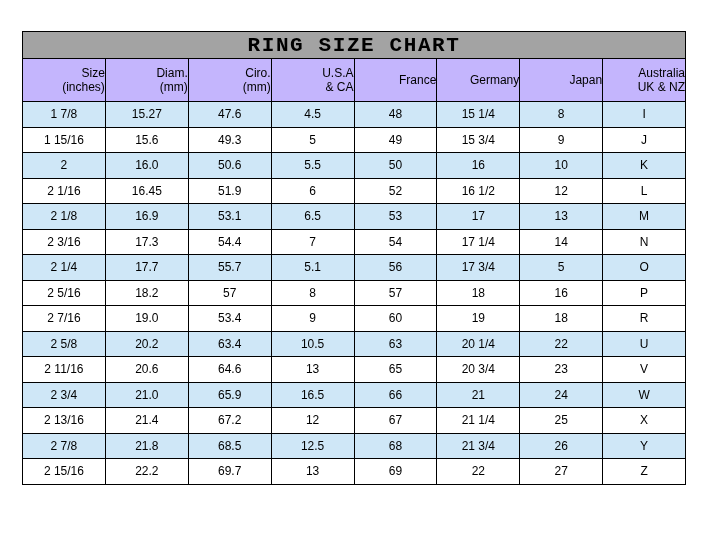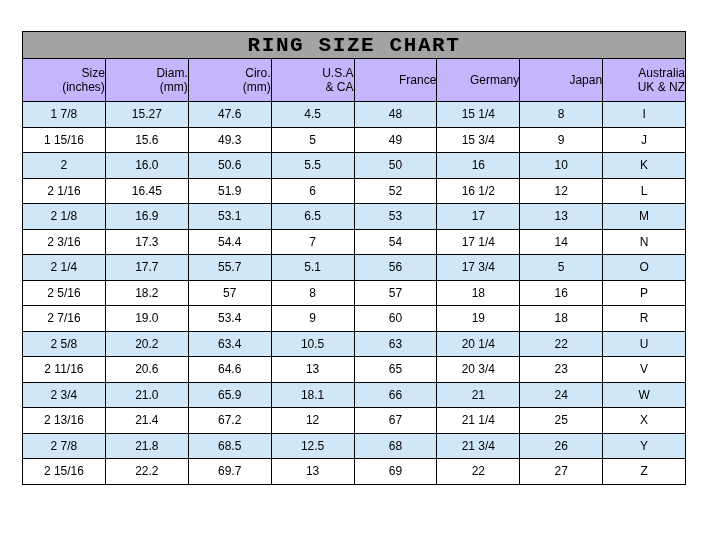--- a/index.html
+++ b/index.html
@@ -223,21 +223,21 @@
           <td>13</td>
           <td>65</td>
           <td>20 3/4</td>
           <td>23</td>
           <td>V</td>
         </tr>
         <tr class="data-row shaded">
           <td>2 3/4</td>
           <td>21.0</td>
           <td>65.9</td>
-          <td>18.1</td>
+          <td>16.5</td>
           <td>66</td>
           <td>21</td>
           <td>24</td>
           <td>W</td>
         </tr>
         <tr class="data-row plain">
           <td>2 13/16</td>
           <td>21.4</td>
           <td>67.2</td>
           <td>12</td>

